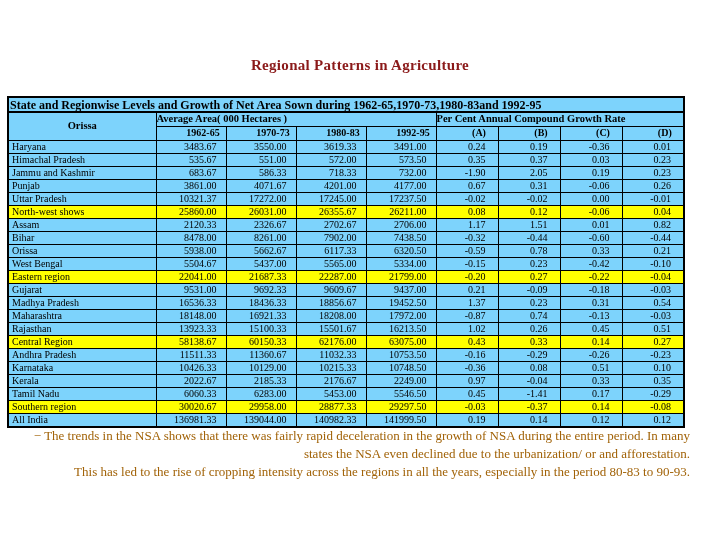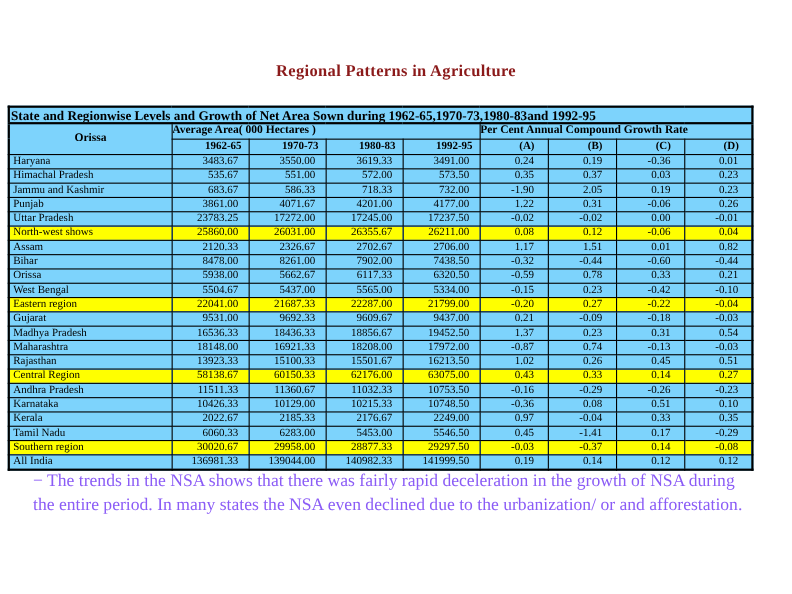--- a/index.html
+++ b/index.html
@@ -19,22 +19,22 @@
   .t-title  { font-size:12px; font-weight:bold; text-align:left; height:15px;
               border-bottom:2px solid #000; padding-left:1px; }
   .t-group  { font-size:10.5px; font-weight:bold; text-align:left; height:14px; }
   .t-state-h{ font-size:10.5px; font-weight:bold; text-align:center; vertical-align:middle; }
   .t-year   { font-weight:bold; text-align:center; height:14px;padding-left:24px; }
   td.state  { text-align:left; padding-left:3px; }
   td.num    { text-align:right; padding-right:9px; }
   td.growth { padding-right:12px; }
   tr.hl td  { background:var(--highlight_color,#FFFF00); }
 
-  .notes { position:absolute; top:427px; left:30px; width:660px; text-align:left;
-           font-size:16px; line-height:1.38; color:#8b5cf6; }
+  .notes { position:absolute; top:427px; left:30px; width:660px; text-align:right;
+           font-size:13px; line-height:1.38; color:#a16207; }
   .notes p { margin:0; }
 </style>
 </head>
 <body>
 
 <div class="slide">
 
   <div class="title">Regional Patterns in Agriculture</div>
 
   <div class="tbl-wrap">
@@ -103,28 +103,28 @@
             <td class="num growth">2.05</td>
             <td class="num growth">0.19</td>
             <td class="num growth">0.23</td>
           </tr>
           <tr>
             <td class="state">Punjab</td>
             <td class="num">3861.00</td>
             <td class="num">4071.67</td>
             <td class="num">4201.00</td>
             <td class="num">4177.00</td>
-            <td class="num growth">1.22</td>
+            <td class="num growth">0.67</td>
             <td class="num growth">0.31</td>
             <td class="num growth">-0.06</td>
             <td class="num growth">0.26</td>
           </tr>
           <tr>
             <td class="state">Uttar Pradesh</td>
-            <td class="num">23783.25</td>
+            <td class="num">10321.37</td>
             <td class="num">17272.00</td>
             <td class="num">17245.00</td>
             <td class="num">17237.50</td>
             <td class="num growth">-0.02</td>
             <td class="num growth">-0.02</td>
             <td class="num growth">0.00</td>
             <td class="num growth">-0.01</td>
           </tr>
           <tr class="hl">
             <td class="state">North-west shows</td>
@@ -312,15 +312,16 @@
             <td class="num growth">0.14</td>
             <td class="num growth">0.12</td>
             <td class="num growth">0.12</td>
           </tr>
         </tbody>
     </table>
   </div>
 
   <div class="notes">
     <p>− The trends in the NSA shows that there was fairly rapid deceleration in the growth of NSA during the entire period. In many states the NSA even declined due to the urbanization/ or and afforestation.</p>
+    <p>This has led to the rise of cropping intensity across the regions in all the years, especially in the period 80-83 to 90-93.</p>
   </div>
 
 </div>
 
 </body></html>

